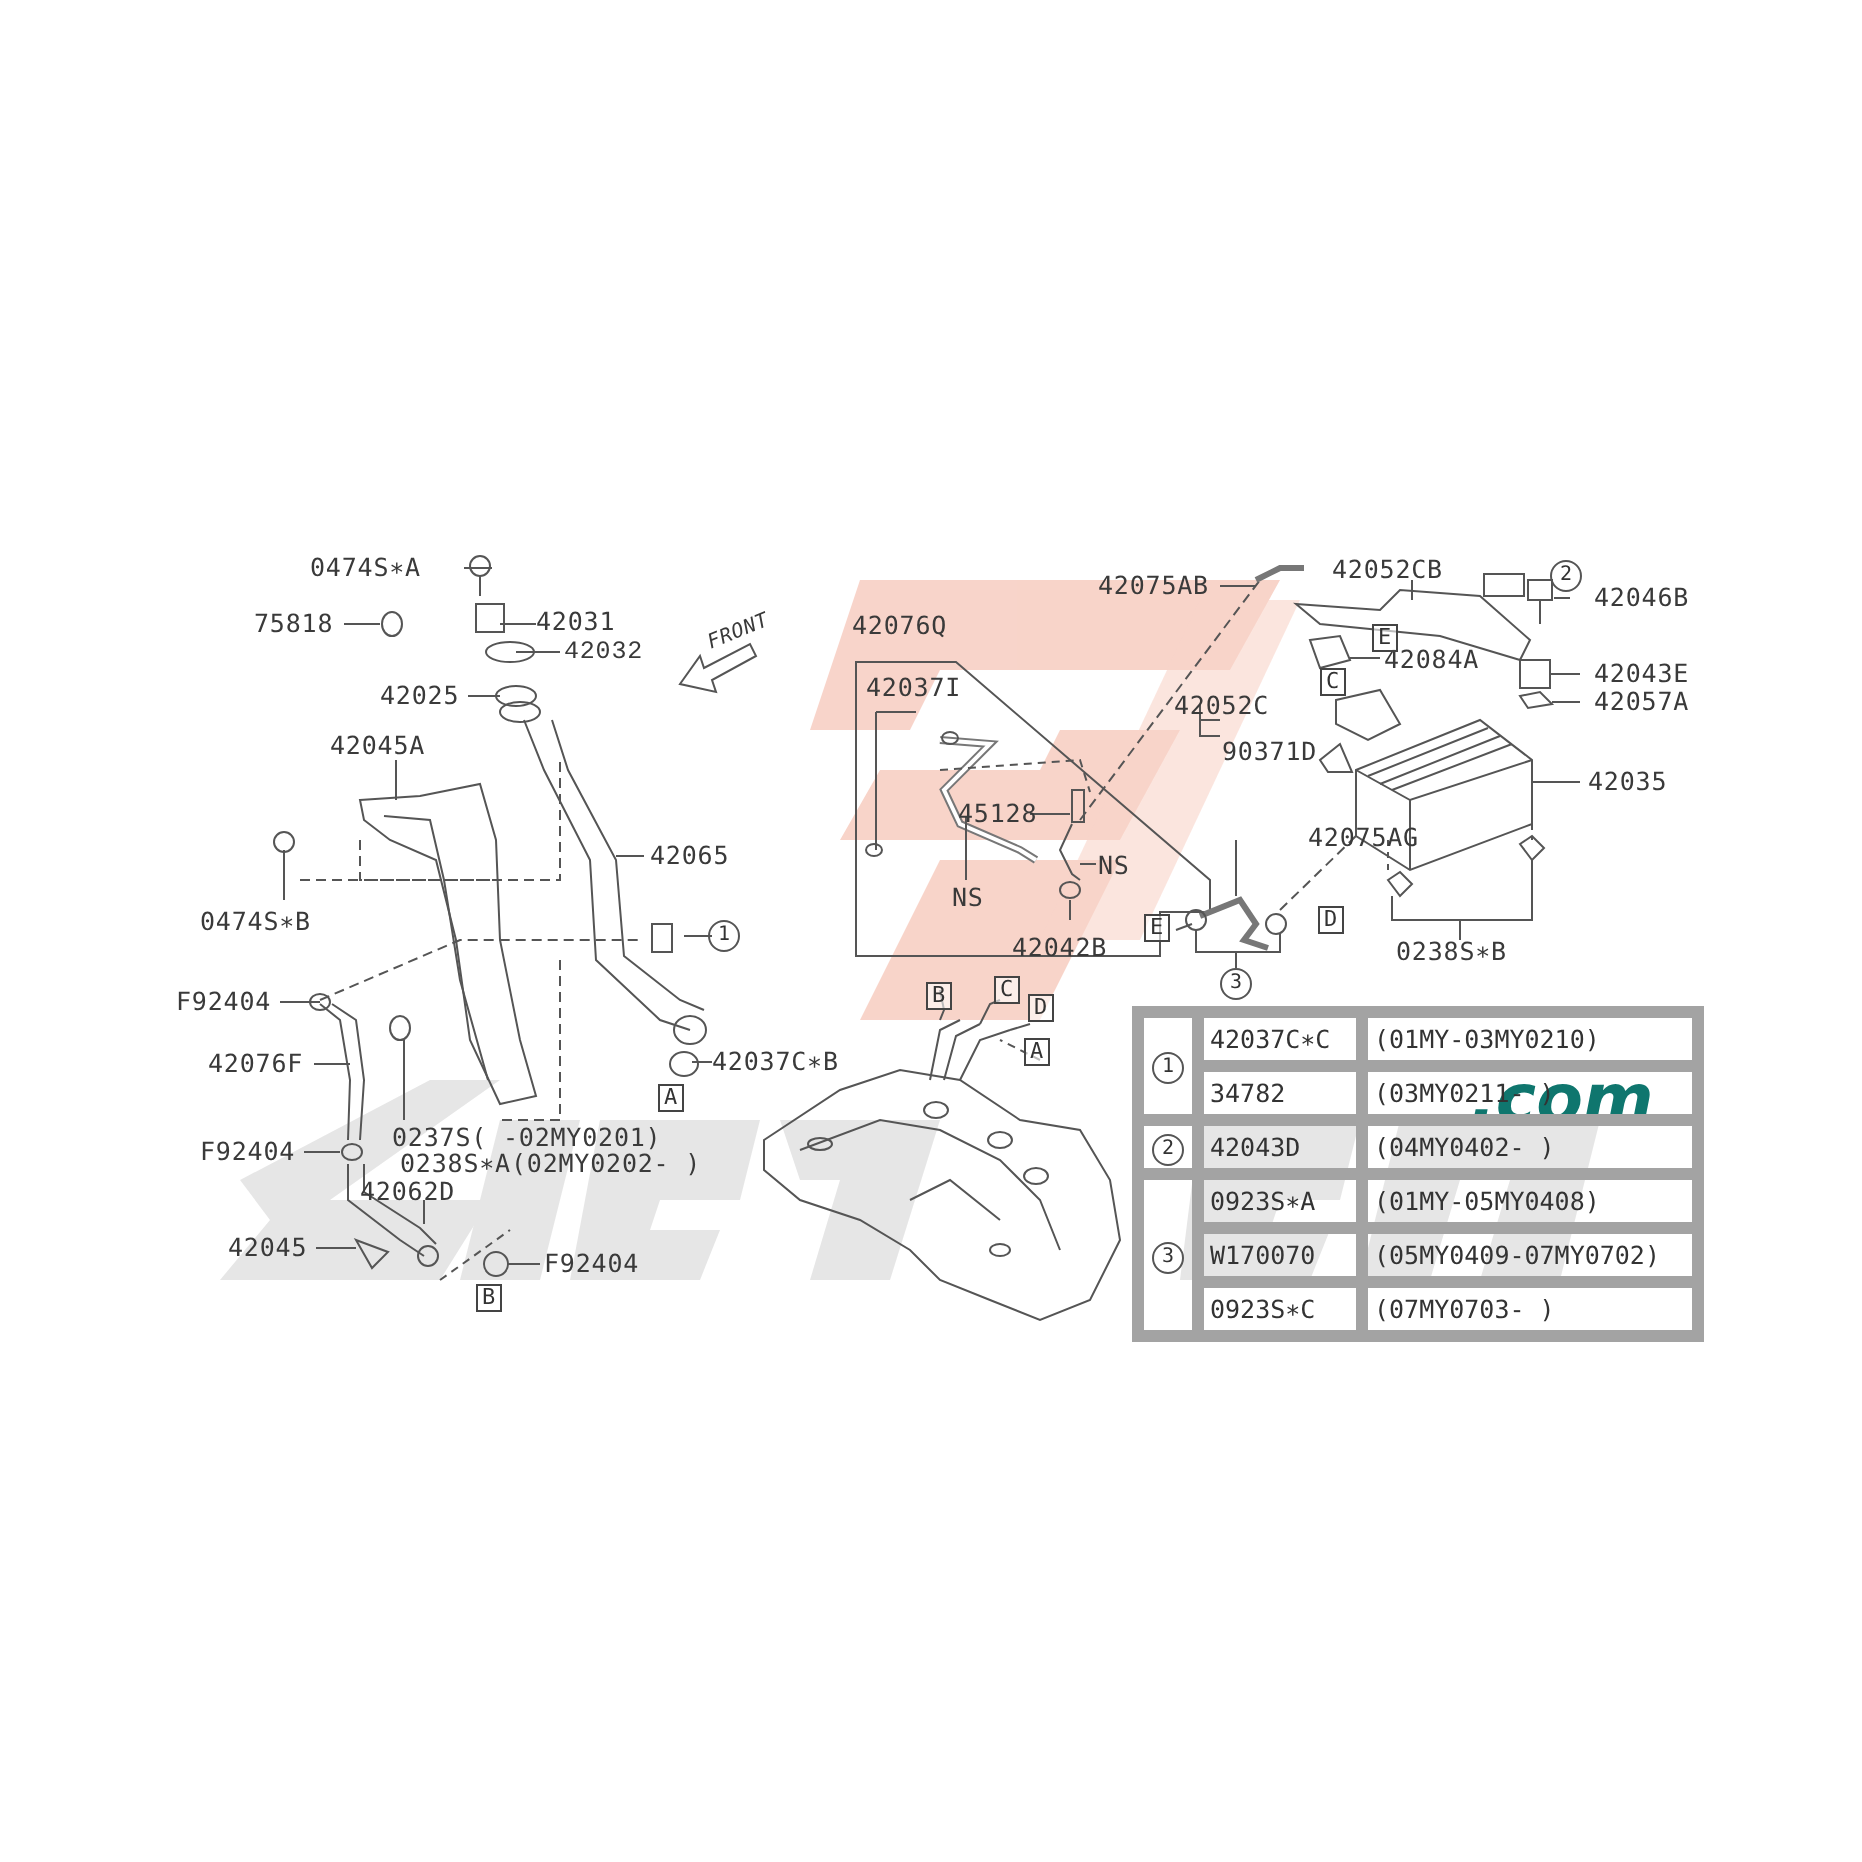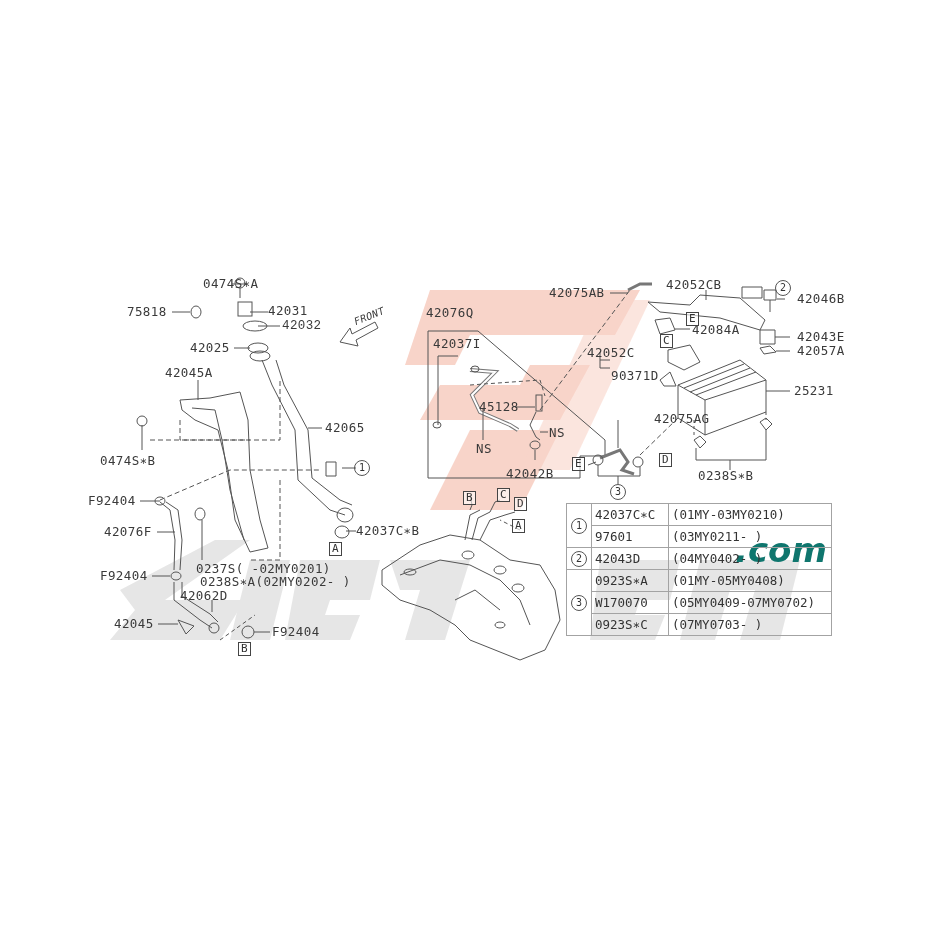--- a/index.html
+++ b/index.html
@@ -8,21 +8,21 @@
   .stage { position:absolute; left:0; top:0; width:931px; height:931px; }
   svg.layer { position:absolute; left:0; top:0; }
   .lbl { position:absolute; font-size:12.5px; letter-spacing:0.4px; color:#3a3a3a;
          white-space:nowrap; line-height:14px; font-family:"DejaVu Sans Mono","Liberation Mono",monospace; }
   .box { position:absolute; border:1px solid #444; font-size:11px; line-height:12px;
          padding:0 2px; background:rgba(255,255,255,0.6); color:#333; }
   .circ { position:absolute; width:14px; height:14px; border:1px solid #555; border-radius:50%;
           font-size:10px; line-height:14px; text-align:center; color:#333; }
   table.legend { position:absolute; left:566px; top:503px; border-collapse:collapse;
                  font-size:12.5px; color:#333; }
-  table.legend td { border:1px solid #a3a3a3; height:21px; padding:0 3px; white-space:nowrap; }
+  table.legend td { border:6px solid #a3a3a3; height:21px; padding:0 3px; white-space:nowrap; }
   table.legend td.num { width:18px; text-align:center; }
   table.legend td.part { width:70px; }
   table.legend td.range { width:156px; }
   .wm-text { position:absolute; font-family:"DejaVu Sans","Liberation Sans",sans-serif; font-style:italic; }
 </style>
 </head>
 <body>
 
 <div class="stage">
 
@@ -167,21 +167,21 @@
     <ellipse cx="500" cy="625" rx="5" ry="3"></ellipse>
     <path d="M465 540 L470 515 L480 510 M472 540 L478 518 L490 512 M480 540 L490 520 L505 515"></path>
     <path d="M470 510 L472 505 L470 495"></path>
     <path d="M490 512 L495 502 L500 500"></path>
     <path d="M505 515 L515 512"></path>
     <path d="M520 530 L500 520" stroke-dasharray="4,3"></path>
 
     <path d="M340 342 L350 328 L352 334 L375 322 L378 328 L356 340 L358 346 Z"></path>
   </svg>
 
-  <span class="lbl" style="left:155px;top:277px;margin-left:48px;">0474S∗A</span>
+  <span class="lbl" style="left:155px;top:277px;">0474S∗A</span>
   <span class="lbl" style="left:127px;top:305px;">75818</span>
   <span class="lbl" style="left:268px;top:304px;">42031</span>
   <span class="lbl" style="left:282px;top:319px;font-family:Liberation Mono, monospace;">42032</span>
   <span class="lbl" style="left:190px;top:341px;">42025</span>
   <span class="lbl" style="left:165px;top:366px;">42045A</span>
   <span class="lbl" style="left:325px;top:421px;">42065</span>
   <span class="lbl" style="left:100px;top:454px;">0474S∗B</span>
   <span class="lbl" style="left:88px;top:494px;">F92404</span>
   <span class="lbl" style="left:104px;top:525px;">42076F</span>
   <span class="lbl" style="left:100px;top:569px;">F92404</span>
@@ -199,21 +199,21 @@
   <span class="lbl" style="left:549px;top:426px;">NS</span>
   <span class="lbl" style="left:506px;top:467px;text-align:center;">42042B</span>
   <span class="lbl" style="left:549px;top:286px;">42075AB</span>
   <span class="lbl" style="left:666px;top:278px;">42052CB</span>
   <span class="lbl" style="left:797px;top:292px;">42046B</span>
   <span class="lbl" style="left:692px;top:323px;">42084A</span>
   <span class="lbl" style="left:797px;top:330px;">42043E</span>
   <span class="lbl" style="left:797px;top:344px;">42057A</span>
   <span class="lbl" style="left:587px;top:346px;">42052C</span>
   <span class="lbl" style="left:611px;top:369px;">90371D</span>
-  <span class="lbl" style="left:794px;top:384px;">25231</span>
+  <span class="lbl" style="left:794px;top:384px;">42035</span>
   <span class="lbl" style="left:610px;top:412px;margin-left:44px;">42075AG</span>
   <span class="lbl" style="left:698px;top:469px;">0238S∗B</span>
 
   <span class="lbl" style="left:352px;top:316px;font-size:10px;font-style:italic;transform:rotate(-22deg);transform-origin:left top;">FRONT</span>
 
   <span class="box" style="left:329px;top:542px;">A</span>
   <span class="box" style="left:512px;top:519px;">A</span>
   <span class="box" style="left:238px;top:642px;">B</span>
   <span class="box" style="left:463px;top:491px;">B</span>
   <span class="box" style="left:660px;top:334px;">C</span>
@@ -228,21 +228,21 @@
   <span class="circ" style="left:610px;top:484px;">3</span>
 
   <table class="legend">
     <tbody>
         <tr>
       <td class="num" rowspan="2"><span class="circ" style="position:relative;display:inline-block;">1</span></td>
       <td class="part">42037C∗C</td>
       <td class="range">(01MY-03MY0210)</td>
     </tr>
     <tr>
-      <td class="part">97601</td>
+      <td class="part">34782</td>
       <td class="range">(03MY0211-     )</td>
     </tr>
     <tr>
       <td class="num"><span class="circ" style="position:relative;display:inline-block;">2</span></td>
       <td class="part">42043D</td>
       <td class="range">(04MY0402-     )</td>
     </tr>
     <tr>
       <td class="num" rowspan="3"><span class="circ" style="position:relative;display:inline-block;">3</span></td>
       <td class="part">0923S∗A</td>

